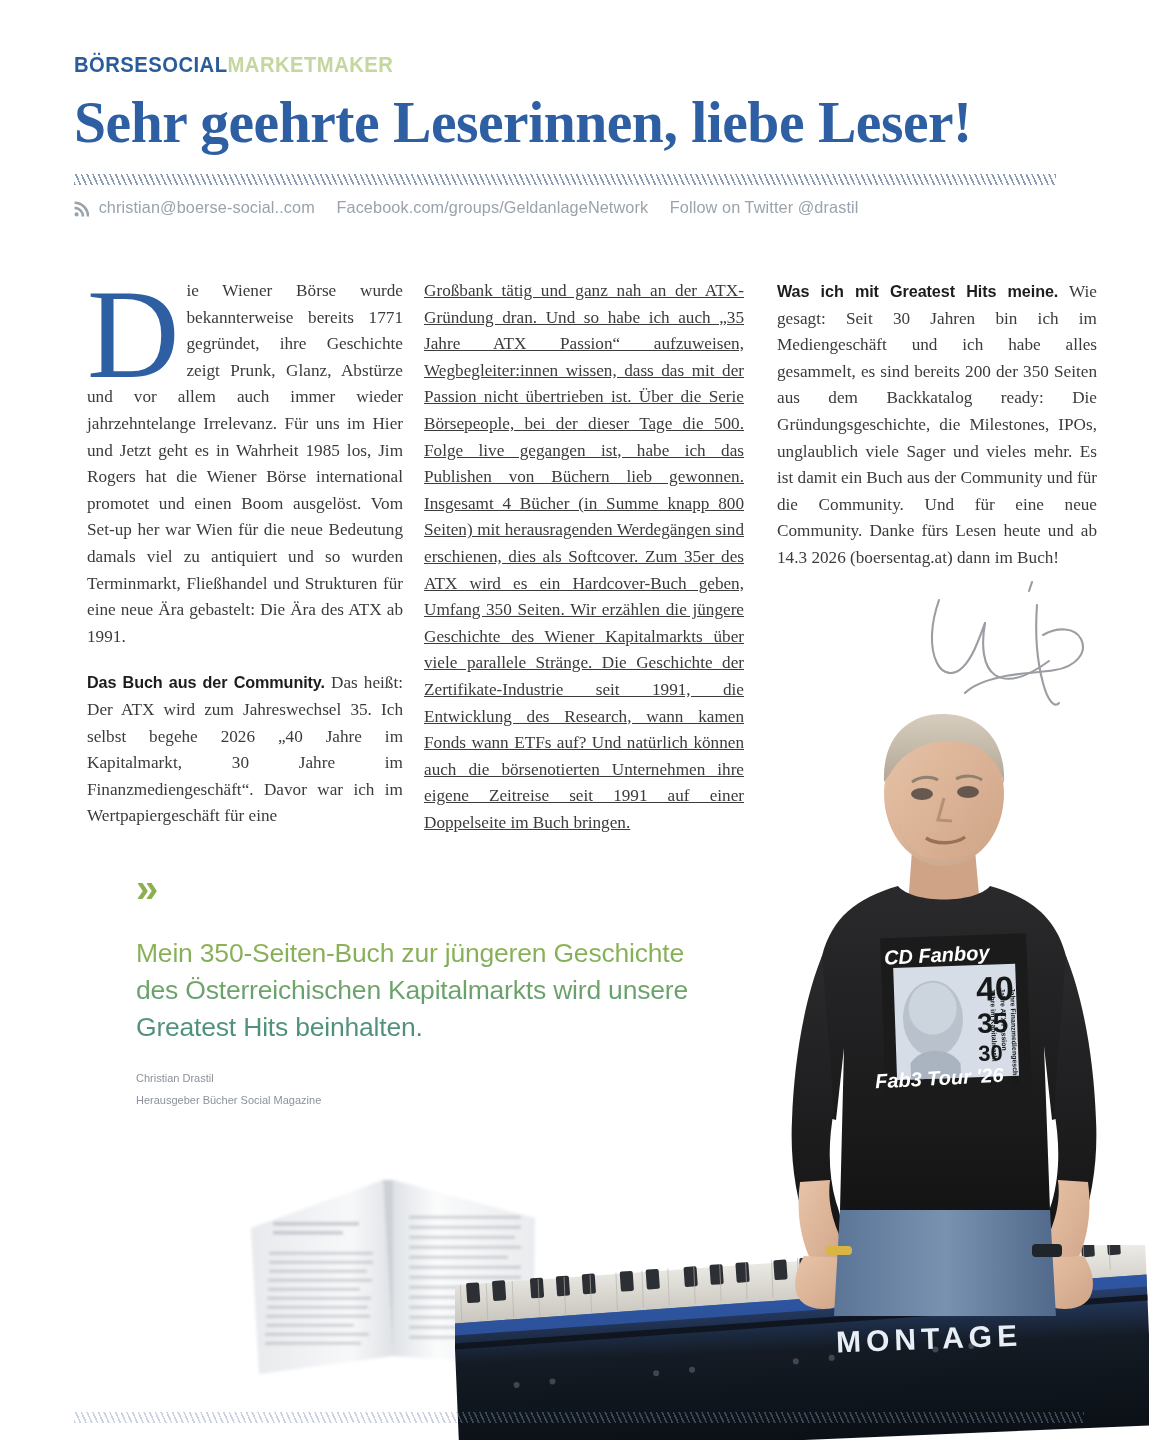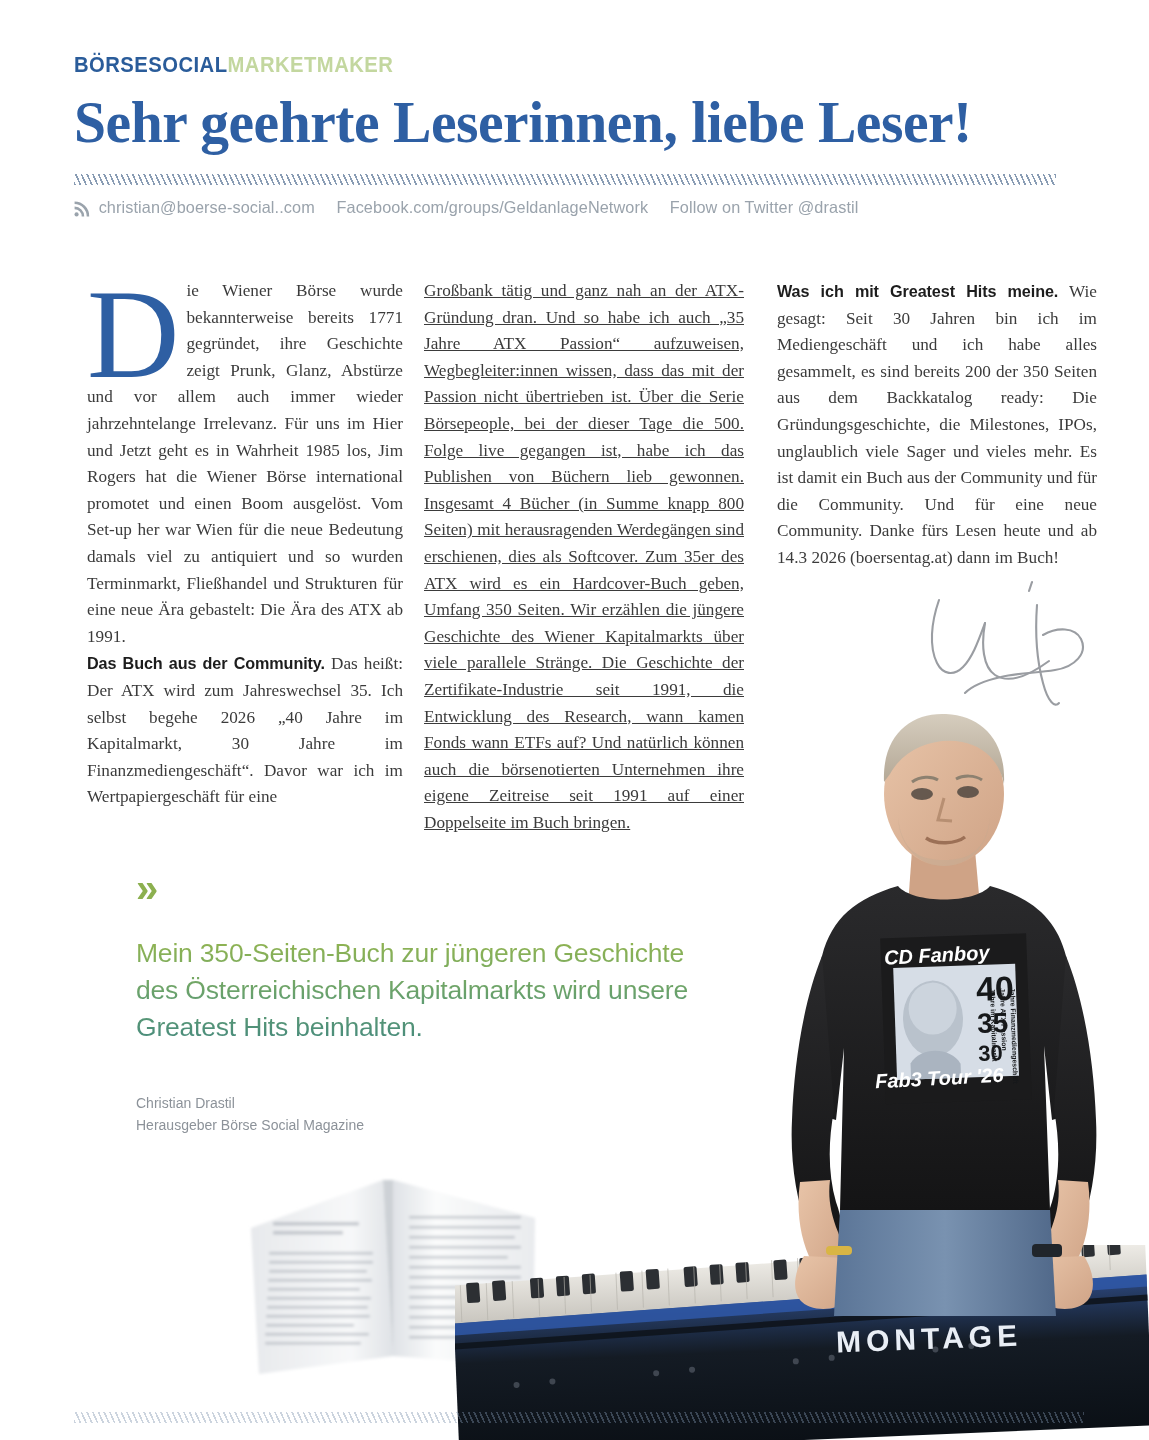--- a/index.html
+++ b/index.html
@@ -59,21 +59,21 @@
   
   .col {
     position:absolute; top:278px;
     font-family:"Liberation Serif", serif;
     font-size:17.2px; line-height:26.6px;
     color:#3b3b3b;
     text-align:justify;
     hyphens:manual;
   }
   .col p { margin:0; }
-  .col p + p { }
+  .col p + p { margin-top:19px; }
   .col .lead {
     font-family:"Liberation Sans", sans-serif;
     font-weight:bold; font-size:16.2px; color:#1d1d1d;
     letter-spacing:-0.1px;
   }
   #col1 { left:87px;  width:316px; }
   #col2 { left:424px; width:320px;text-decoration:underline; }
   #col3 { left:761px; width:320px;margin-left:16px; }
 
   .dropcap {
@@ -96,23 +96,23 @@
   .quote-text {
     margin-top:27px;
     font-family:"Liberation Sans", sans-serif;
     font-size:26.5px; font-weight:normal; line-height:37px;
     letter-spacing:-0.2px;
     background-image:linear-gradient(180deg,#93B44F 0%,#7CAC5F 32%,#5E9B73 64%,#45897D 100%);
     -webkit-background-clip:text; background-clip:text;
     color:transparent; -webkit-text-fill-color:transparent;
   }
   .quote-attrib {
-    margin-top:46px;
-    font-family:"Liberation Sans", sans-serif;
-    font-size:14px; line-height:22px; color:#8c9299;
+    margin-top:21px;
+    font-family:"Liberation Sans", sans-serif;
+    font-size:11px; line-height:22px; color:#8c9299;
   }
 
   
   .photo-layer { position:absolute; left:0; top:0; width:1149px; height:1440px; pointer-events:none; }
 
   .signature { position:absolute; left:925px; top:575px; width:190px; height:135px; }
 
   
   .person { position:absolute; left:770px; top:690px; width:379px; height:680px; }
 
@@ -177,21 +177,21 @@
 
   <div class="col" id="col3">
     <p><span class="lead">Was ich mit Greatest Hits meine.</span><span> Wie gesagt: Seit 30 Jahren bin ich im Mediengeschäft und ich habe alles gesammelt, es sind bereits 200 der 350 Seiten aus dem Backkatalog ready: Die Gründungsgeschichte, die Milestones, IPOs, unglaublich viele Sager und vieles mehr. Es ist damit ein Buch aus der Community und für die Community. Und für eine neue Community. Danke fürs Lesen heute und ab 14.3 2026 (boersentag.at) dann im Buch!</span></p>
   </div>
 
   <div class="quote-block">
     <div class="chev">»</div>
     <div class="quote-text">Mein 350-Seiten-Buch zur jüngeren Geschichte des Österreichischen Kapitalmarkts wird unsere Greatest Hits beinhalten.</div>
     <div class="quote-attrib">
       <div>Christian Drastil</div>
-      <div>Herausgeber Börse Social Magazine</div>
+      <div>Herausgeber Bücher Social Magazine</div>
     </div>
   </div>
 
   <div class="photo-layer">
 
     <svg class="signature" viewBox="0 0 190 135">
       <g fill="none" stroke="#9a9da2" stroke-width="2.1" stroke-linecap="round">
         <path d="M14 25 C6 48 4 72 12 88 C18 100 29 101 38 92 C48 82 54 64 60 48"></path>
         <path d="M60 48 C56 70 58 92 70 100 C84 109 105 100 124 86"></path>
         <path d="M112 30 C110 58 112 86 118 108 C123 127 130 133 134 128"></path>

